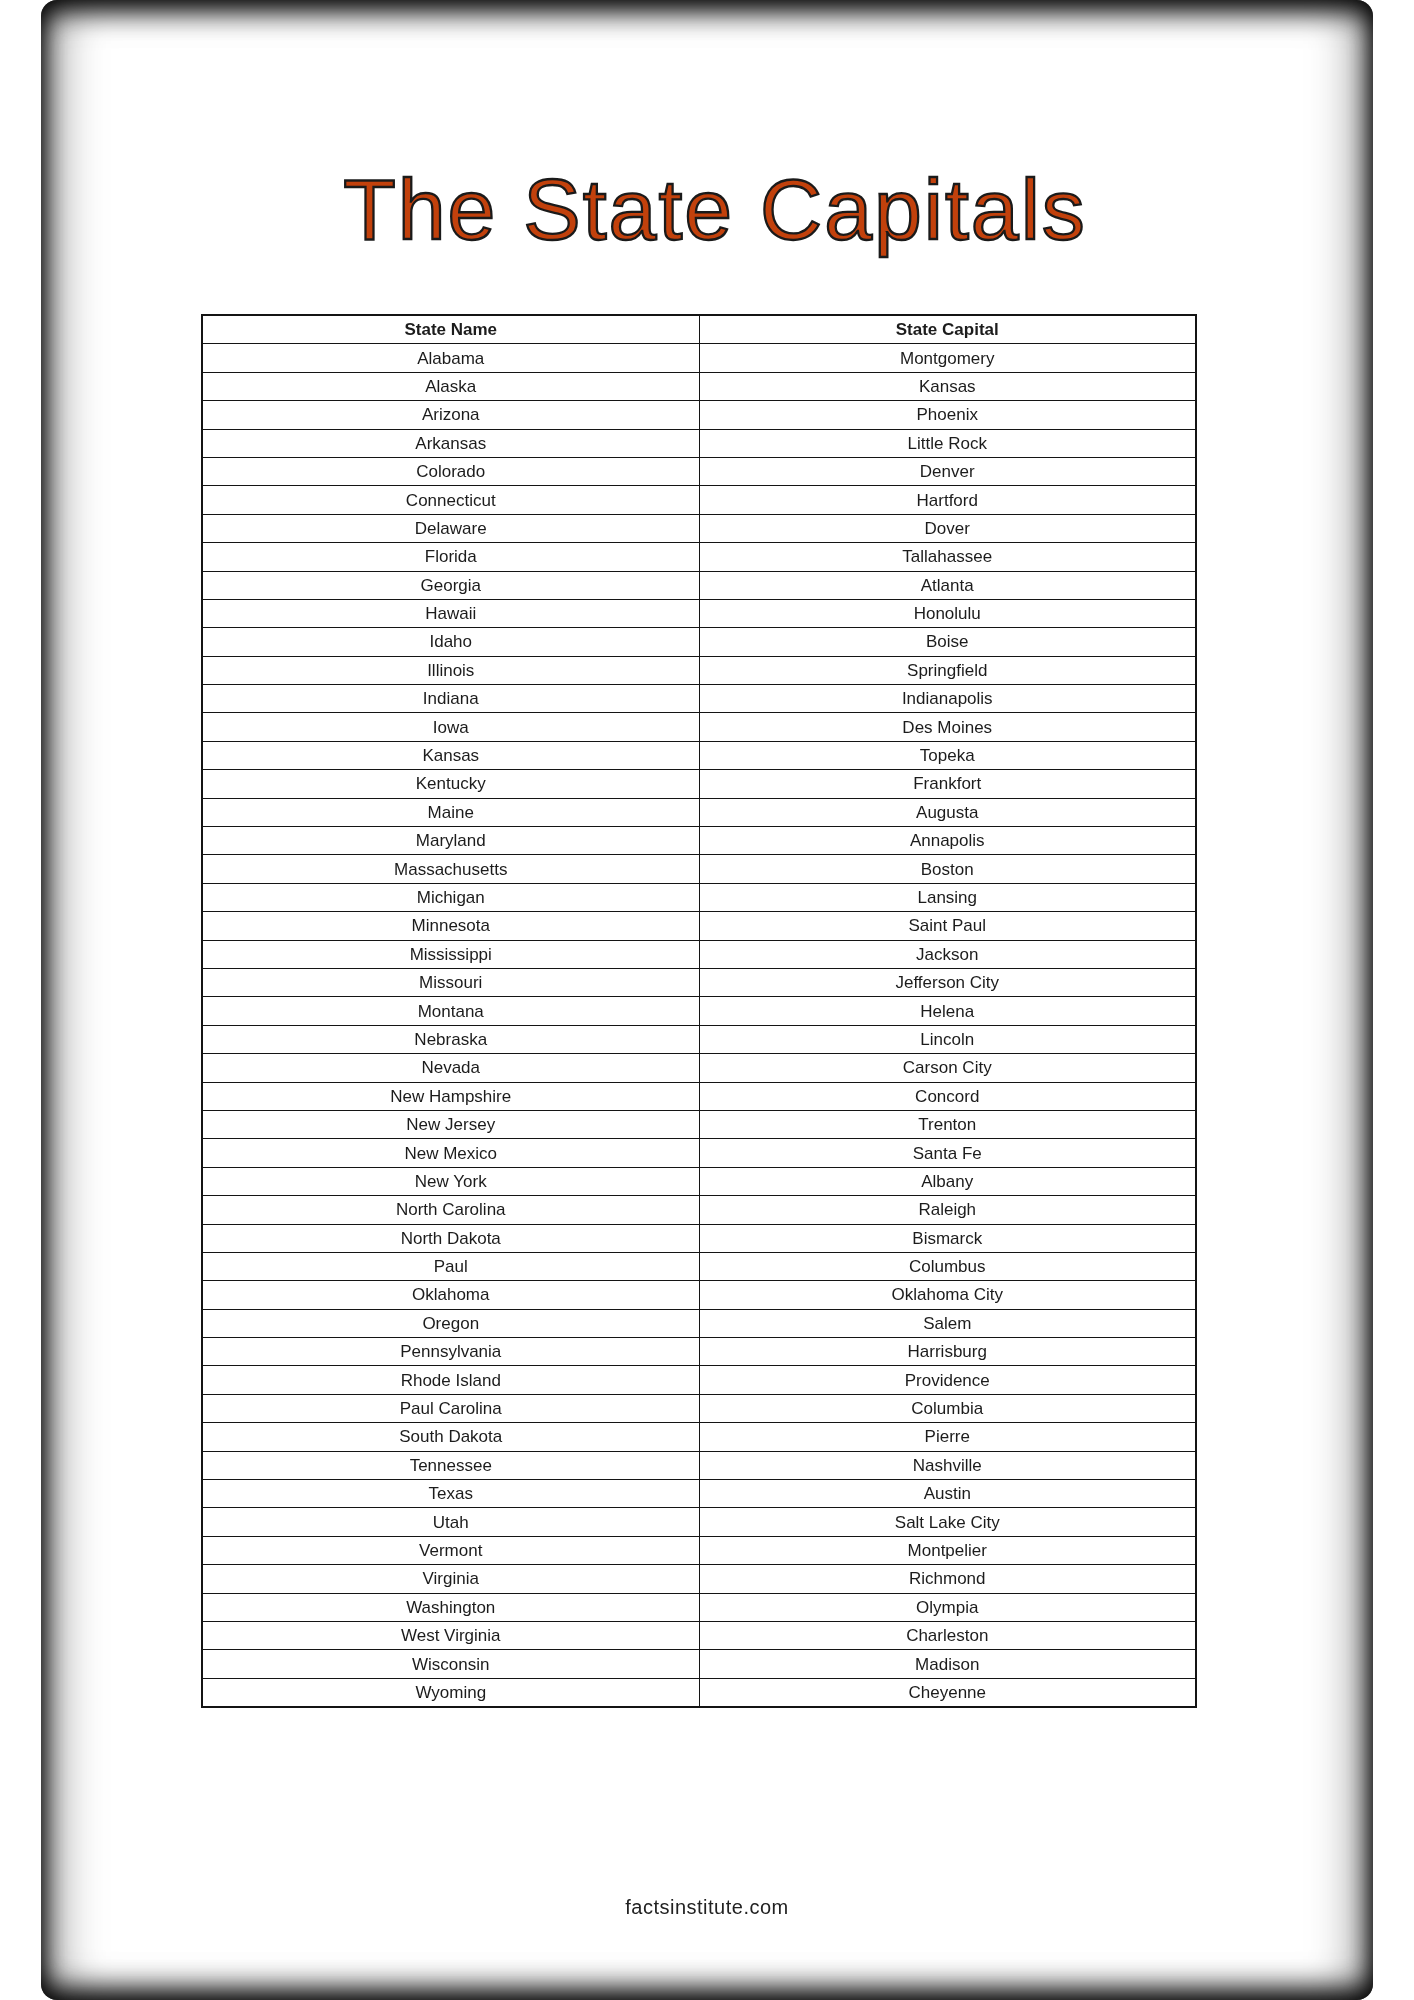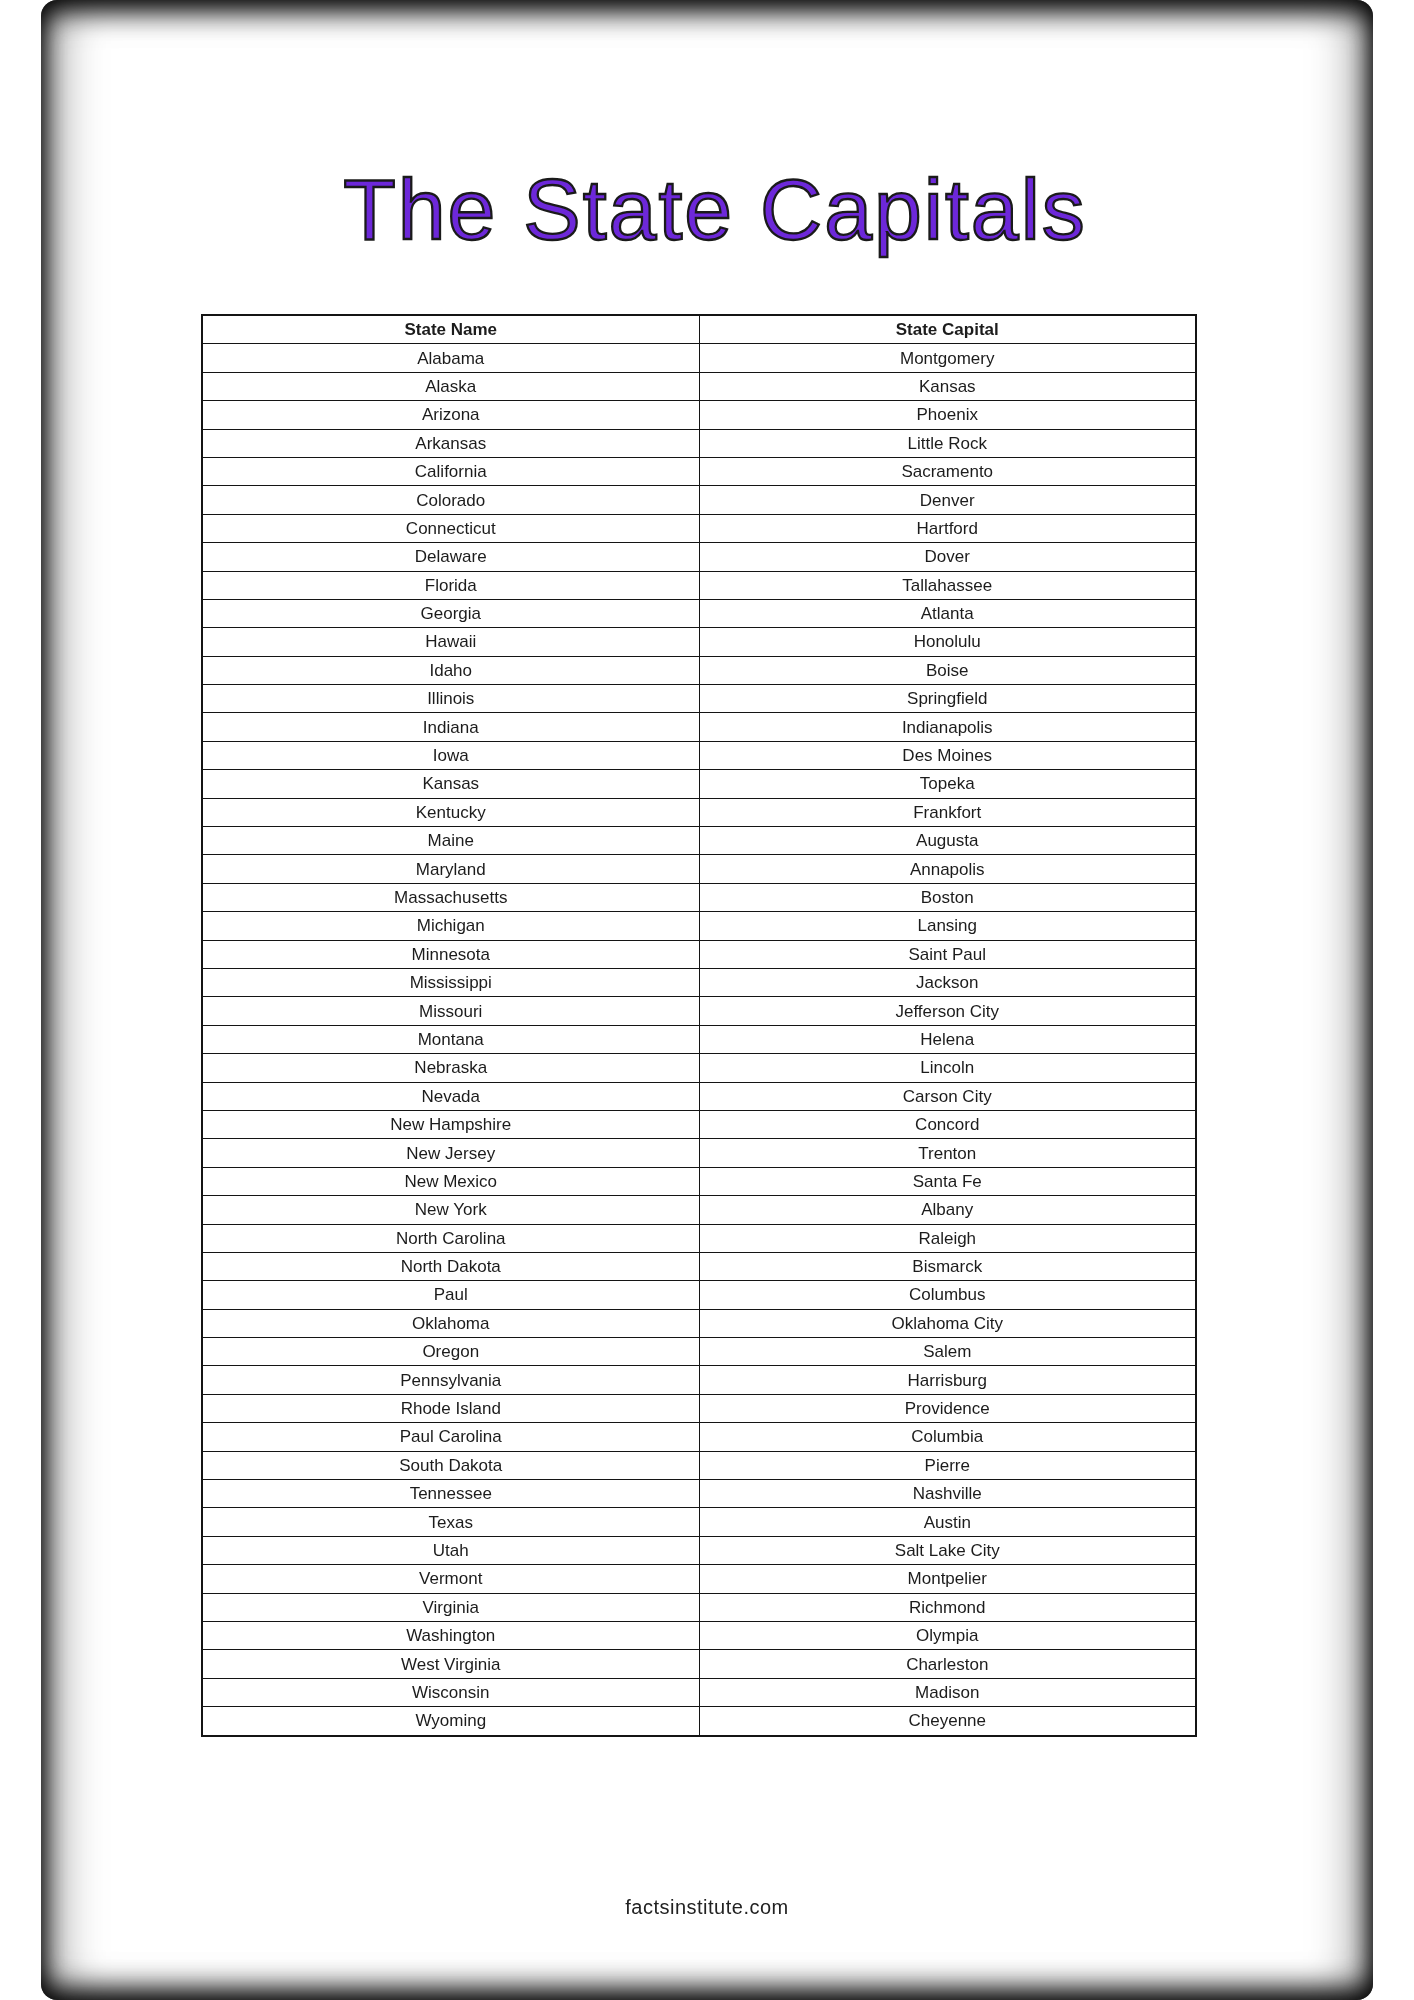--- a/index.html
+++ b/index.html
@@ -34,21 +34,21 @@
   .page-title {
     position: absolute;
     top: 104px;
     left: 16px;
     right: 0;
     text-align: center;
     font-size: 86px;
     line-height: 1.1;
     font-weight: 500;
     letter-spacing: 2px;
-    color: #6d28d9;
+    color: #c2410c;
     -webkit-text-stroke: 2.3px #1a1a1a;
     text-shadow: 0 0 1px #1a1a1a;
   }
   table.capitals {
     position: absolute;
     top: 314px;
     left: 201px;
     width: 996px;
     border-collapse: collapse;
     table-layout: fixed;
@@ -108,24 +108,20 @@
         </tr>
         <tr>
           <td>Arizona</td>
           <td>Phoenix</td>
         </tr>
         <tr>
           <td>Arkansas</td>
           <td>Little Rock</td>
         </tr>
         <tr>
-          <td>California</td>
-          <td>Sacramento</td>
-        </tr>
-        <tr>
           <td>Colorado</td>
           <td>Denver</td>
         </tr>
         <tr>
           <td>Connecticut</td>
           <td>Hartford</td>
         </tr>
         <tr>
           <td>Delaware</td>
           <td>Dover</td>

